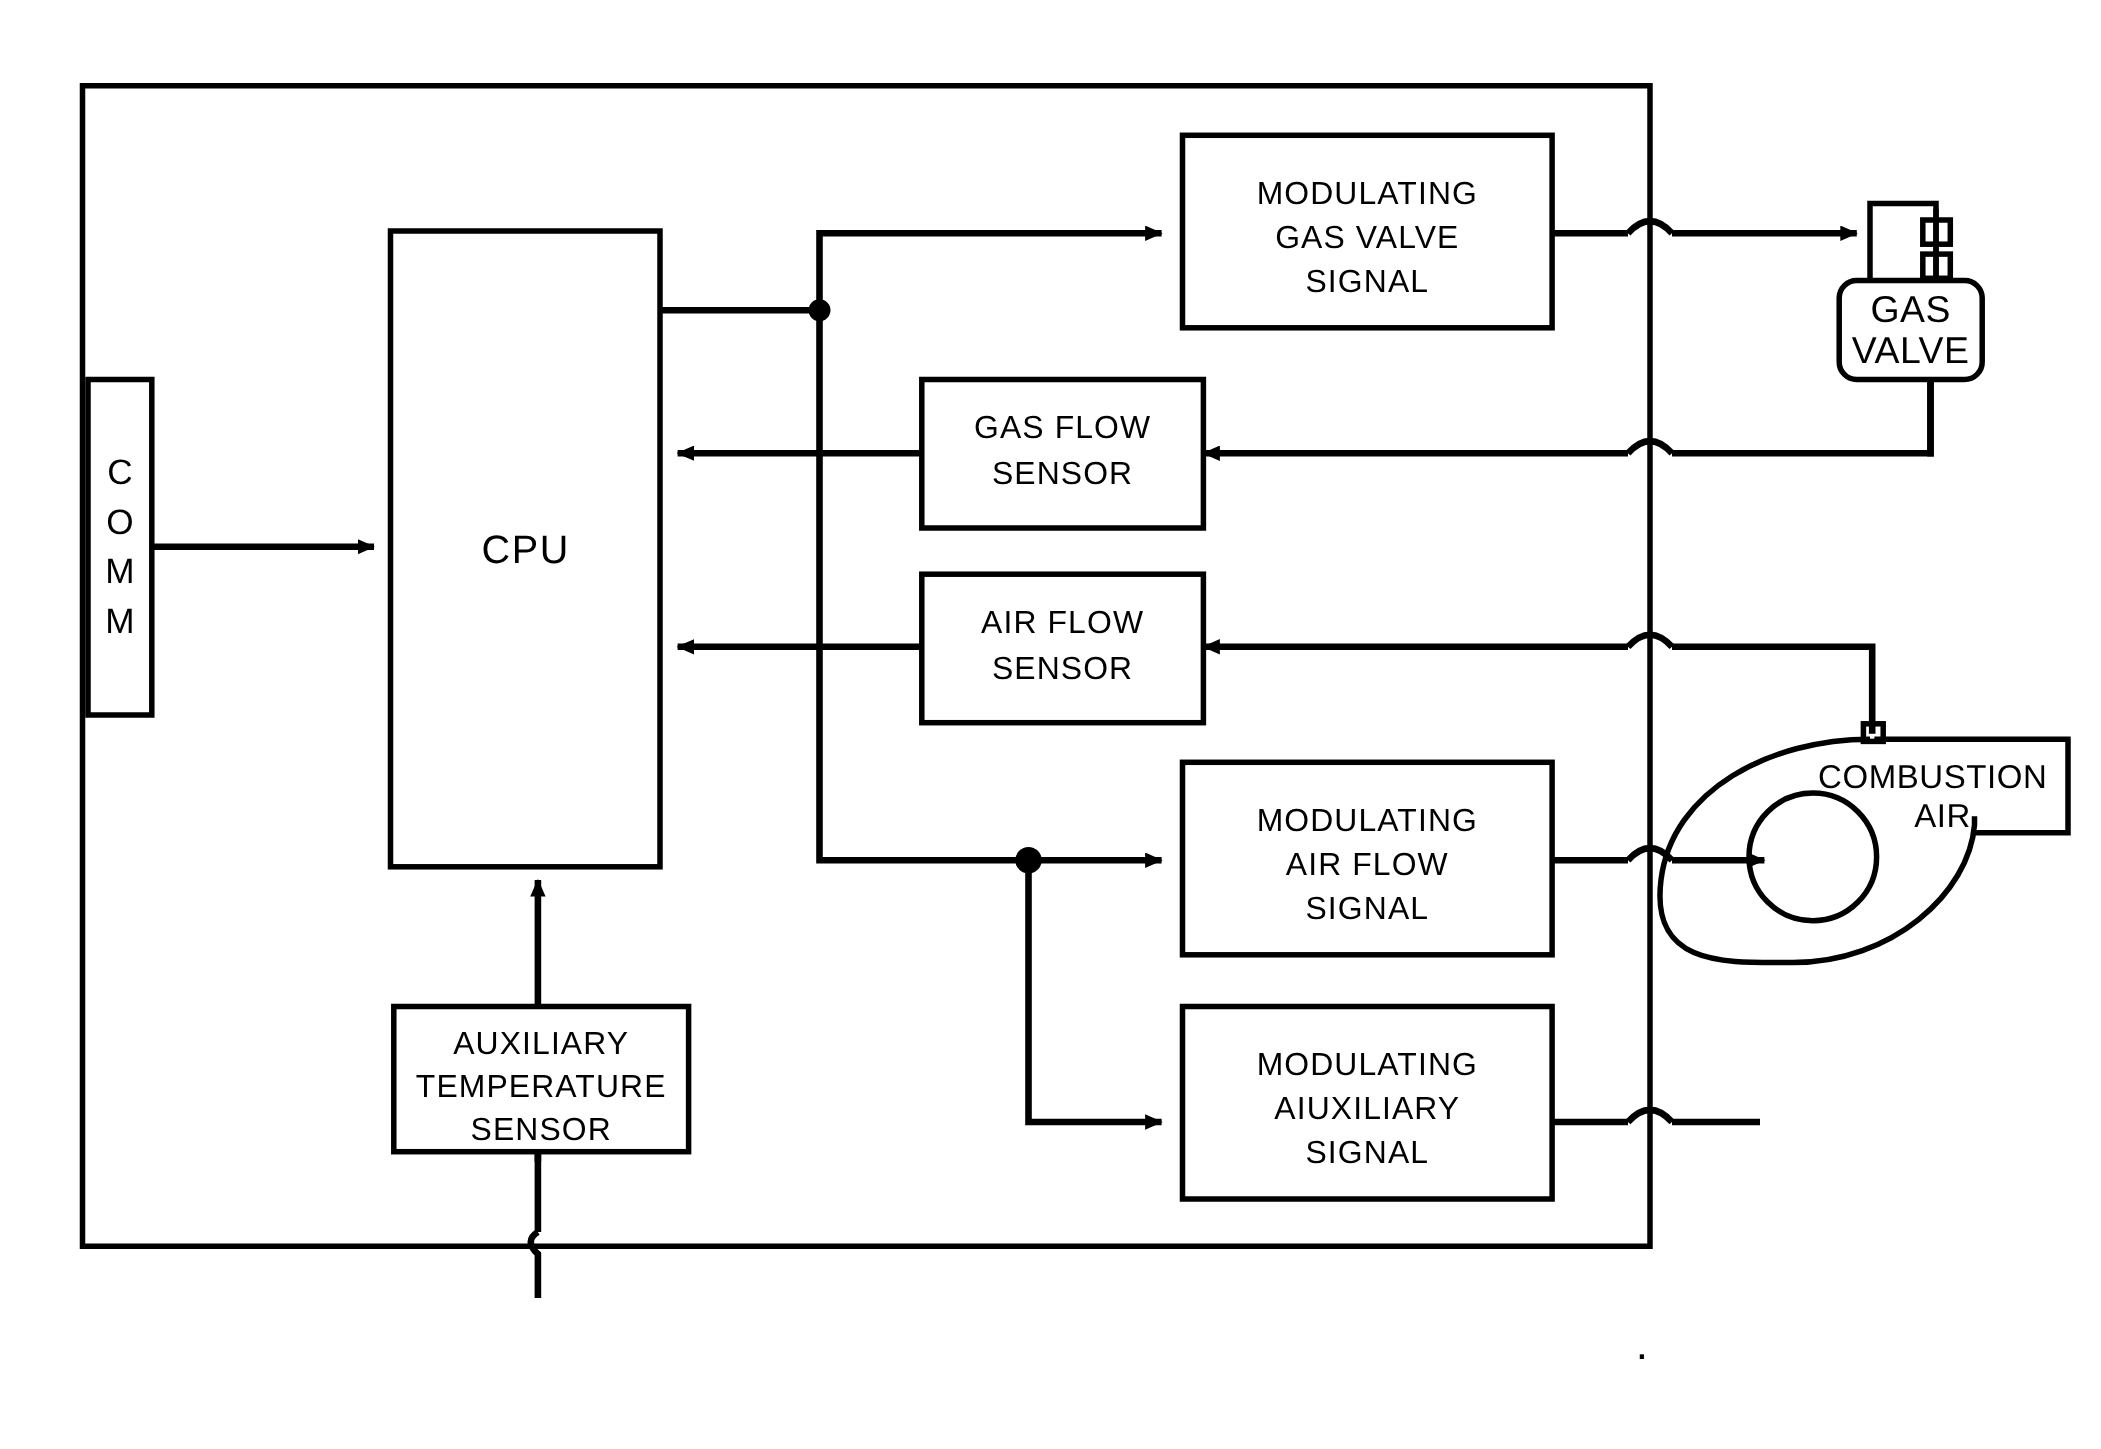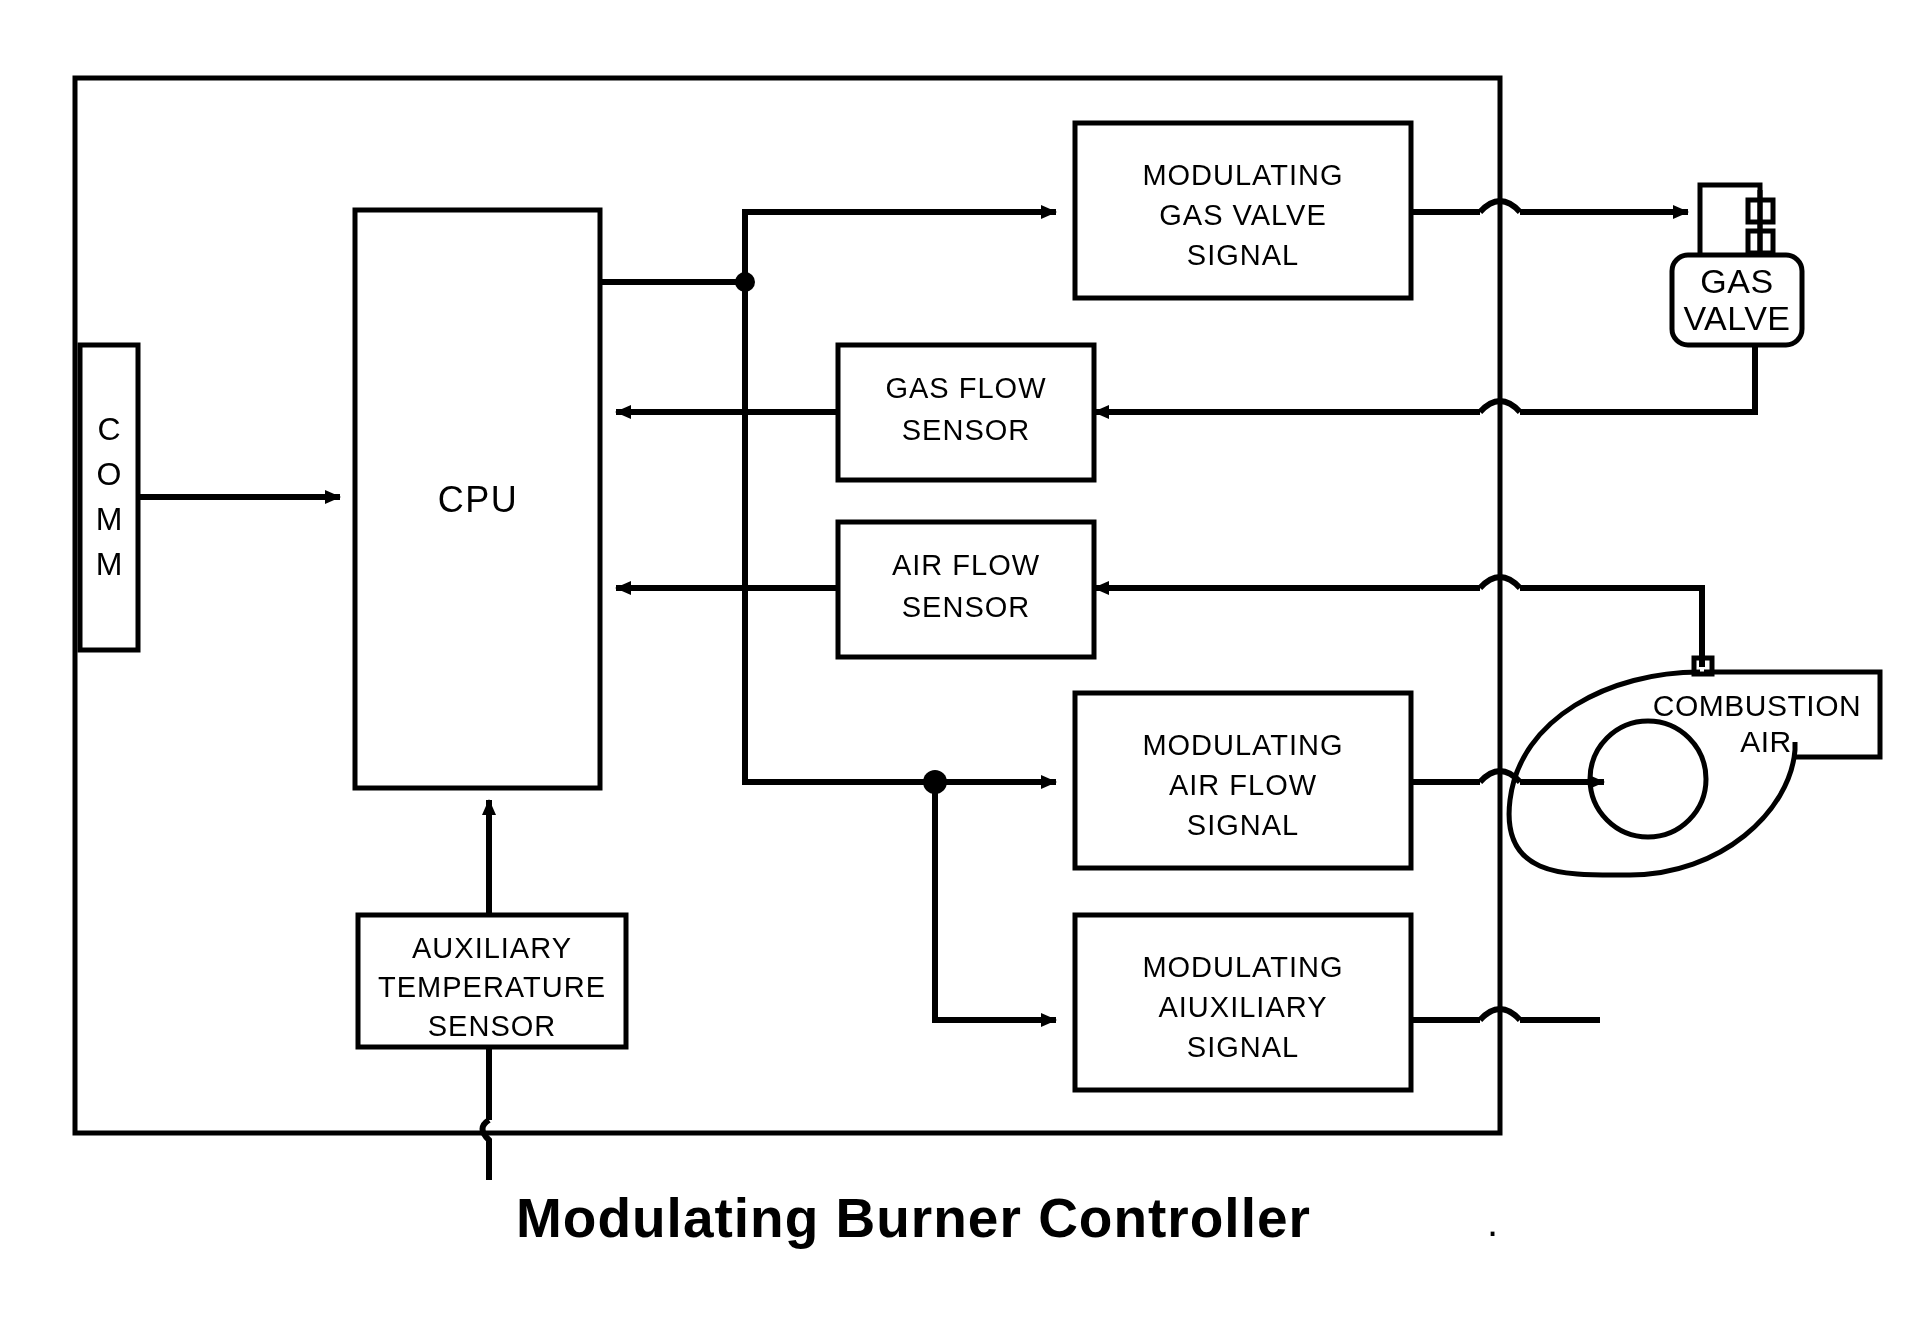--- a/index.html
+++ b/index.html
@@ -260,16 +260,15 @@
 
       <circle class="shape" cx="1648" cy="779" r="58" fill="#ffffff"></circle>
 
       <rect class="shape" x="1694" y="658" width="18" height="16" fill="#ffffff"></rect>
       <text class="fan-label" x="1757" y="716">COMBUSTION</text>
       <text class="fan-label" x="1766" y="752">AIR</text>
     </g>
 
   </svg>
 
-  <div class="caption-text" style="left:516px; top:1186px;">Modulating  Burner  Controller</div>
   <div class="period-mark" style="left:1487px; top:1200px;">.</div>
 
 </div>
 
 </body></html>

